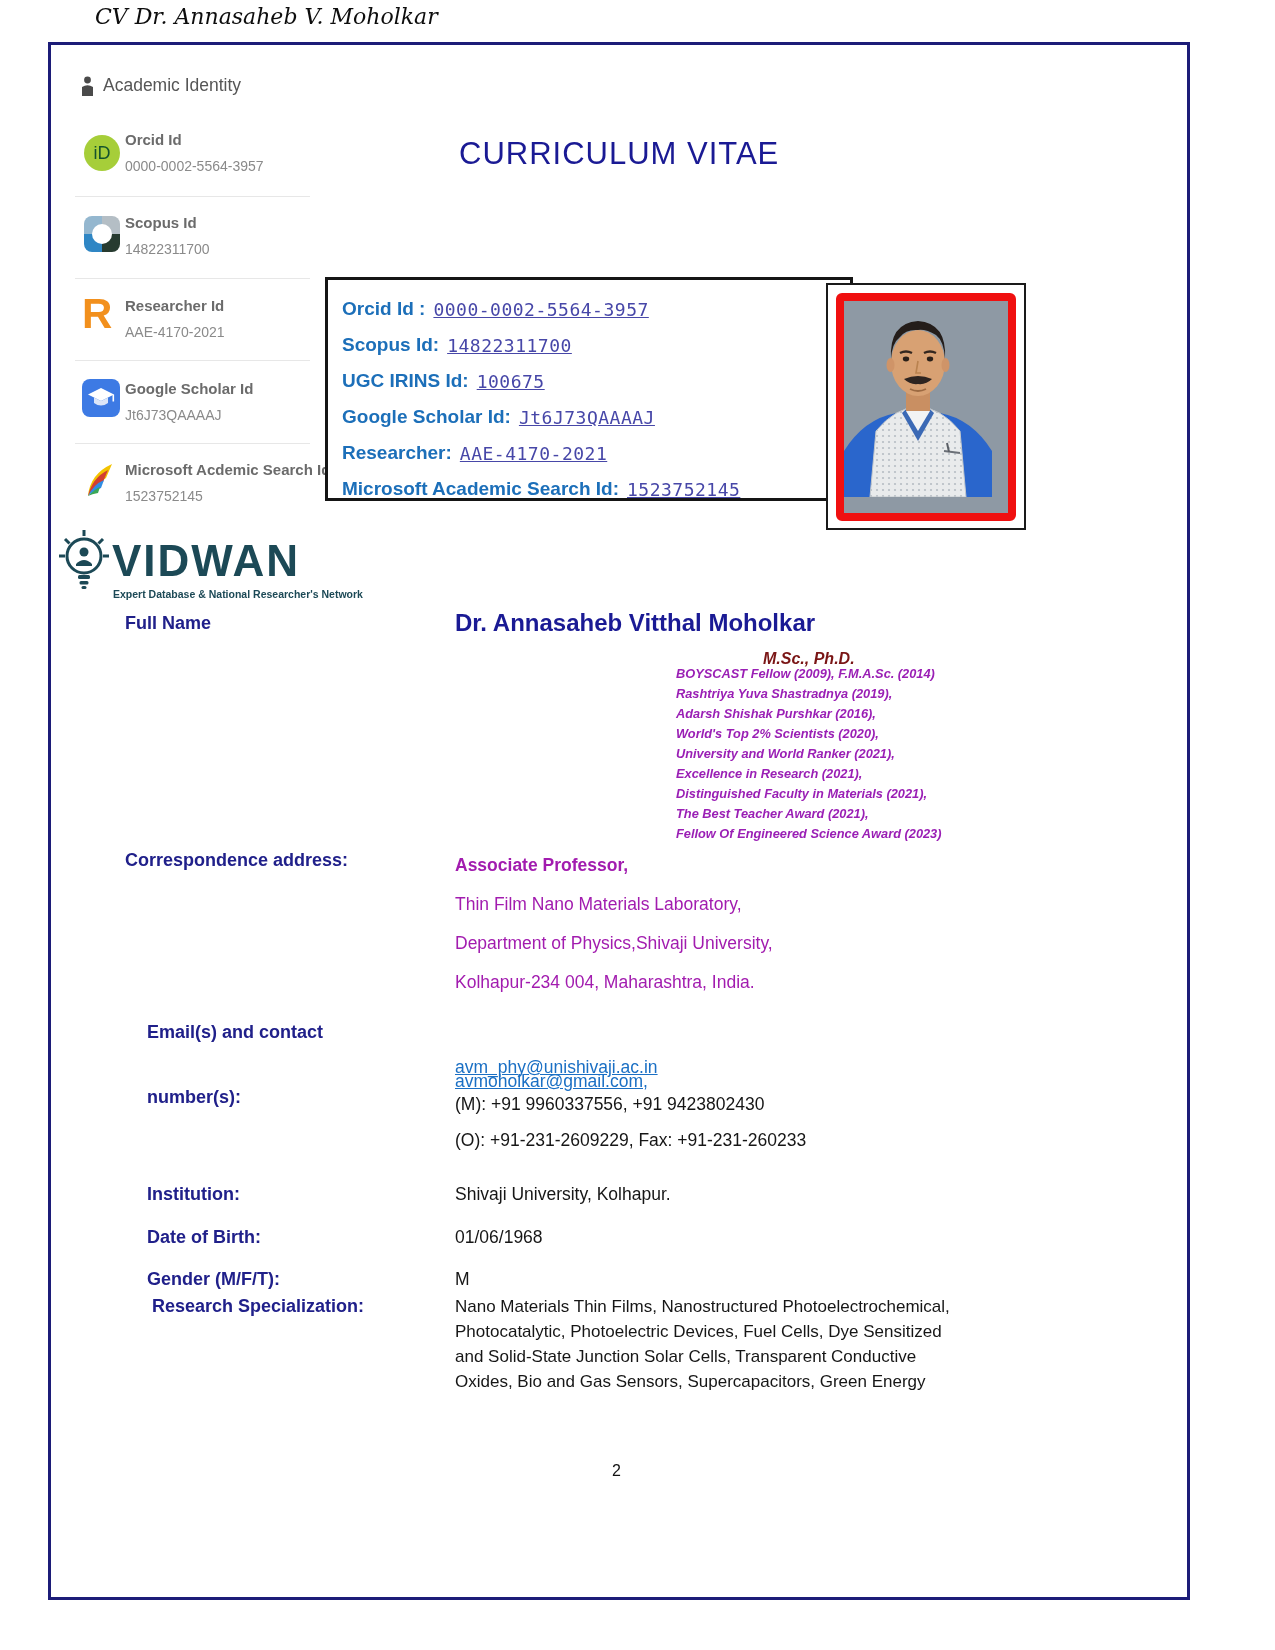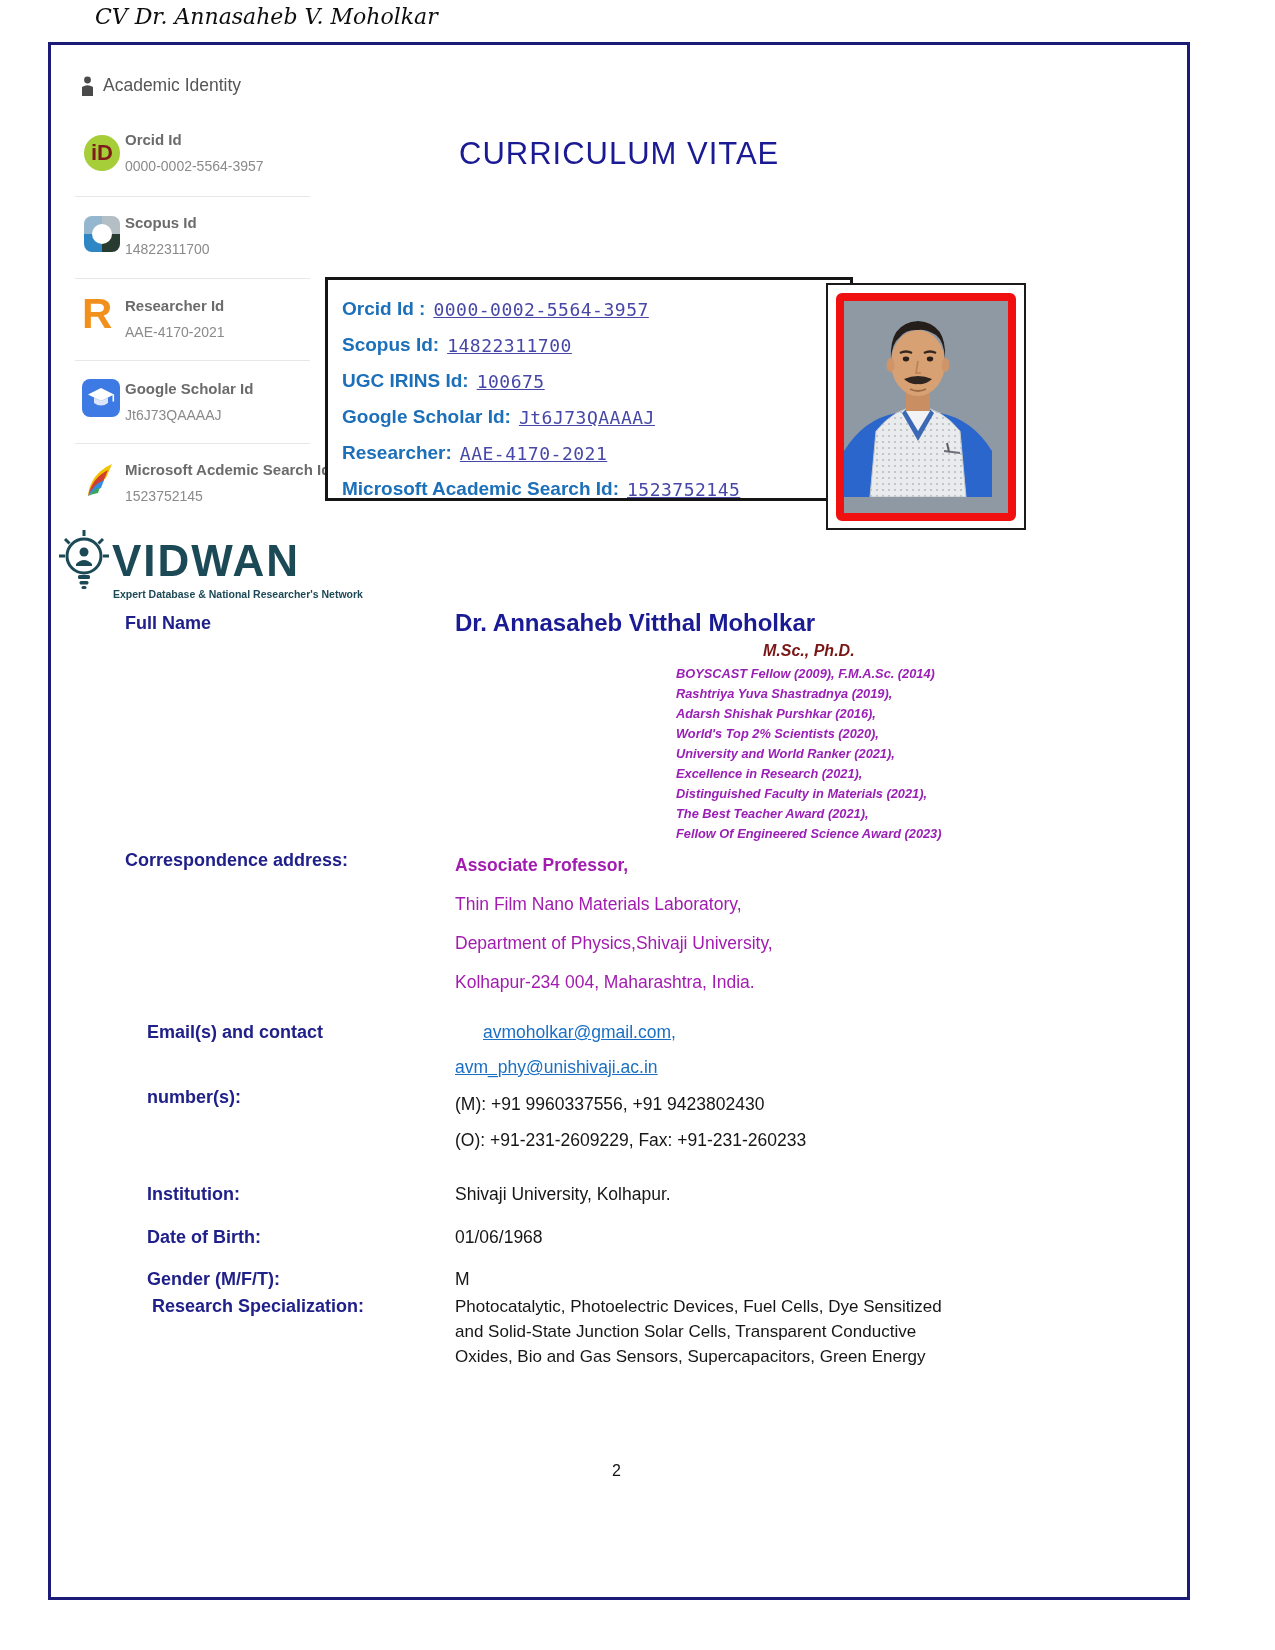--- a/index.html
+++ b/index.html
@@ -10,22 +10,22 @@
   .doc-header{left:95px;top:4px;font-family:"DejaVu Serif",serif;font-style:italic;
               font-size:22px;color:#0d0d0d;}
   
   .page-frame{left:48px;top:42px;width:1136px;height:1552px;border:3px solid #1c1c78;}
   
   .ai-title{left:103px;top:75px;font-size:17.5px;color:#565656;}
   
   .card-label{font-size:15px;font-weight:bold;color:#6b6b6b;}
   .card-value{font-size:14px;color:#8a8a8a;}
   .divider{height:1px;background:#e7e7e7;width:235px;left:75px;}
-  .orcid-badge{width:36px;height:36px;border-radius:50%;background:#a6ce39;color:#7f1d1d;
-               font-weight:bold;font-size:22px;display:flex;align-items:center;justify-content:center;}
+  .orcid-badge{width:36px;height:36px;border-radius:50%;background:#a6ce39;color:#14532d;
+               font-weight:normal;font-size:18px;display:flex;align-items:center;justify-content:center;}
   .scopus-badge{width:36px;height:36px;border-radius:8px;overflow:hidden;position:relative;
                 display:grid;grid-template-columns:1fr 1fr;grid-template-rows:1fr 1fr;}
   .scopus-badge .q1{background:#94b7cf;} .scopus-badge .q2{background:#b4bec5;}
   .scopus-badge .q3{background:#2f86c4;} .scopus-badge .q4{background:#273b30;}
   .scopus-badge .core{position:absolute;left:8px;top:8px;width:20px;height:20px;border-radius:50%;background:#fff;}
   .researcher-badge{font-size:42px;font-weight:800;color:#f2901d;line-height:36px;font-family:"Liberation Sans",sans-serif;}
   .scholar-badge{width:38px;height:38px;border-radius:8px;background:#3d7ae4;display:flex;align-items:center;justify-content:center;}
   
   .cv-title{left:459px;top:136px;font-size:31px;color:#1a1a94;letter-spacing:1px;font-weight:500;}
   
@@ -39,21 +39,21 @@
   .photo-box{left:826px;top:283px;width:196px;height:243px;border:2px solid #1a1a1a;
              display:flex;align-items:center;justify-content:center;background:#fff;}
   .photo-redframe{width:164px;height:212px;border:8px solid #f01010;border-radius:6px;overflow:hidden;background:#8e99a4;}
   
   .vidwan-text{left:112px;top:536px;font-size:44px;font-weight:bold;color:#1c4956;letter-spacing:2px;}
   .vidwan-tag{left:113px;top:588px;font-size:10.5px;color:#1c4956;font-weight:bold;}
   
   .lbl{color:#20208a;font-weight:bold;font-size:18px;}
   .val{color:#161616;font-size:17.5px;}
   .name-big{color:#1a1a94;font-weight:bold;font-size:24px;}
-  .degrees{color:#7a1515;font-weight:bold;font-style:italic;font-size:16px;}
+  .degrees{color:#7a1515;font-weight:bold;font-style:italic;font-size:16px;margin-top:8px;}
   .honor{color:#9a1fb5;font-weight:bold;font-style:italic;font-size:12.8px;line-height:20px;}
   .addr-line{font-size:17.5px;color:#a21caf;margin-bottom:18px;}
   .addr-bold{font-weight:bold;}
   .email-link{color:#1a6fc4;text-decoration:underline;font-size:17.5px;display:inline-block;}
   .research-line{font-size:17px;line-height:25px;color:#161616;}
   .page-num{left:612px;top:1462px;font-size:16px;color:#111;}
 </style>
 </head>
 <body>
 
@@ -218,36 +218,37 @@
   <div class="abs lbl" style="left:125px;top:850px;">Correspondence address:</div>
   <div class="abs" style="left:455px;top:855px;width:480px;">
     <div class="addr-line addr-bold">Associate Professor,</div>
     <div class="addr-line">Thin Film Nano Materials Laboratory,</div>
     <div class="addr-line">Department of Physics,Shivaji University,</div>
     <div class="addr-line">Kolhapur-234 004, Maharashtra, India.</div>
   </div>
 
   <div class="abs lbl" style="left:147px;top:1022px;">Email(s) and contact</div>
   <div class="abs lbl" style="left:147px;top:1055px;margin-top:32px;">number(s):</div>
-  <div class="abs email-link" style="left:455px;top:1022px;margin-left:28px;">avmoholkar@gmail.com,</div>
+  <div class="abs email-link" style="left:455px;top:1071px;">avmoholkar@gmail.com,</div>
   <div class="abs email-link" style="left:455px;top:1057px;">avm_phy@unishivaji.ac.in</div>
   <div class="abs val" style="left:455px;top:1094px;">(M): +91 9960337556, +91 9423802430</div>
   <div class="abs val" style="left:455px;top:1130px;">(O): +91-231-2609229, Fax: +91-231-260233</div>
 
   <div class="abs lbl" style="left:147px;top:1184px;">Institution:</div>
   <div class="abs val" style="left:455px;top:1184px;">Shivaji University, Kolhapur.</div>
 
   <div class="abs lbl" style="left:147px;top:1227px;">Date of Birth:</div>
   <div class="abs val" style="left:455px;top:1227px;">01/06/1968</div>
 
   <div class="abs lbl" style="left:147px;top:1269px;">Gender (M/F/T):</div>
   <div class="abs val" style="left:455px;top:1269px;">M</div>
 
   <div class="abs lbl" style="left:152px;top:1296px;">Research Specialization:</div>
   <div class="abs" style="left:455px;top:1294px;width:600px;">
+    <div class="research-line">Nano Materials Thin Films, Nanostructured Photoelectrochemical,</div>
     <div class="research-line">Photocatalytic, Photoelectric Devices, Fuel Cells, Dye Sensitized</div>
     <div class="research-line">and Solid-State Junction Solar Cells, Transparent Conductive</div>
     <div class="research-line">Oxides, Bio and Gas Sensors, Supercapacitors, Green Energy</div>
   </div>
 
   <div class="abs page-num">2</div>
 
 </div>
 
 </body></html>

